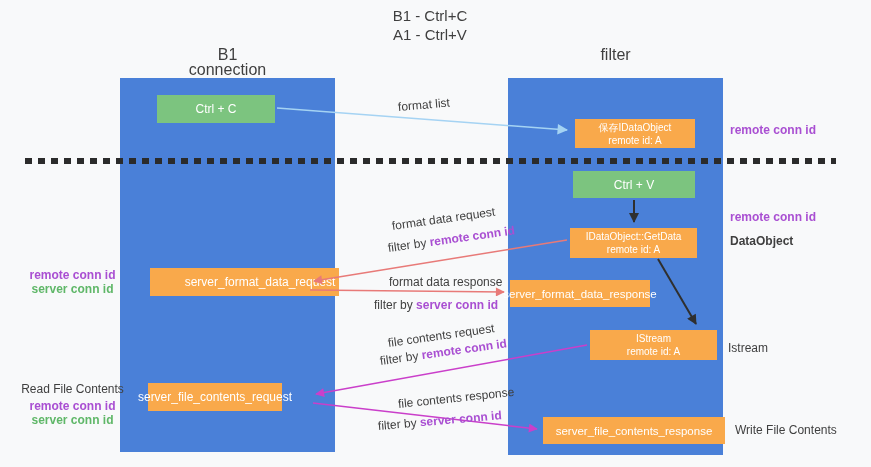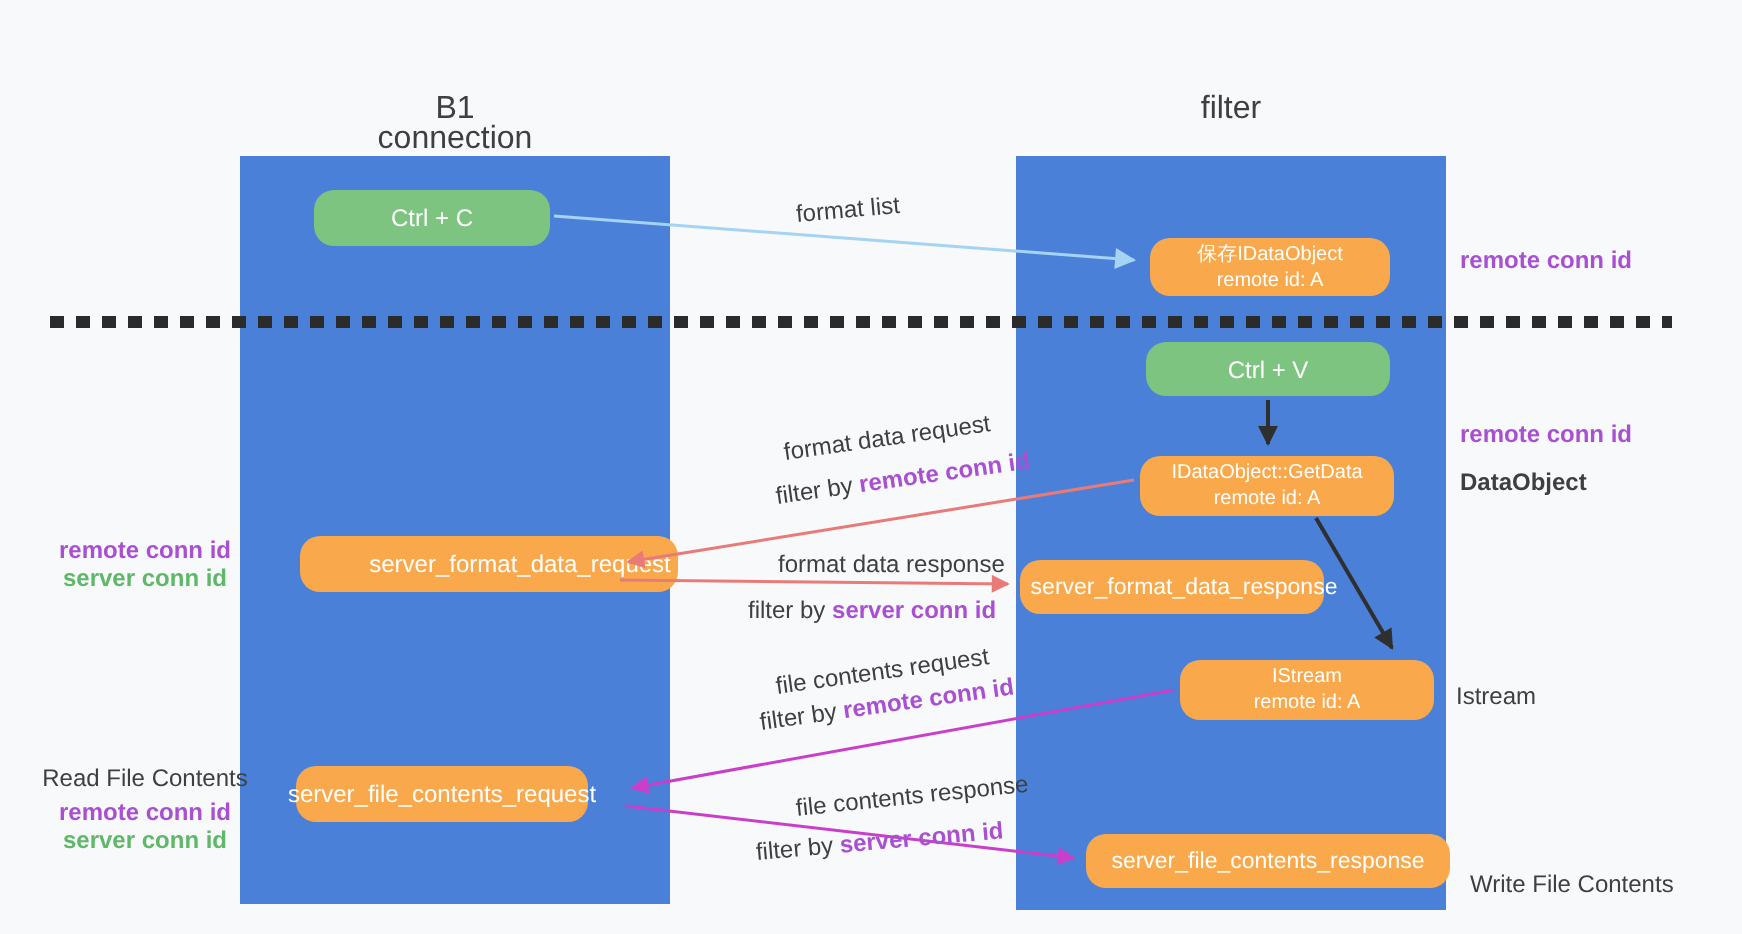--- a/index.html
+++ b/index.html
@@ -13,21 +13,21 @@
     font-family:"Liberation Sans",sans-serif;overflow:hidden;}
   .title{position:absolute;left:0;top:6px;width:860px;text-align:center;
     font-size:15px;line-height:19px;color:var(--text-dark);}
   .col-header{position:absolute;top:47px;width:215px;text-align:center;
     font-size:16px;line-height:15px;color:var(--text-dark);}
   .col-header.left{left:120px;} .col-header.right{left:508px;}
   .lifeline{position:absolute;background:var(--column-blue);}
   .lifeline.left{left:120px;top:78px;width:215px;height:374px;}
   .lifeline.right{left:508px;top:78px;width:215px;height:377px;}
   .node{position:absolute;display:flex;flex-direction:column;align-items:center;
-    justify-content:center;color:var(--box-text);font-size:12px;text-align:center;z-index:3;border-radius:10px;}
+    justify-content:center;color:var(--box-text);font-size:12px;text-align:center;z-index:3;}
   .node.green{background:var(--box-green);}
   .node.orange{background:var(--box-orange);}
   .node .l2line{font-size:10px;line-height:13px;}
   .overlay{position:absolute;left:0;top:0;z-index:4;pointer-events:none;}
   .mid-label{position:absolute;z-index:5;font-size:12px;color:var(--text-dark);
     white-space:nowrap;transform-origin:left center;}
   .purple{color:var(--label-purple);font-weight:bold;}
   .side-label{position:absolute;z-index:5;font-size:12px;color:var(--text-dark);white-space:nowrap;}
   .side-label.bold-purple{color:var(--label-purple);font-weight:bold;}
   .side-label.bold-green{color:var(--label-green);font-weight:bold;}
@@ -36,20 +36,24 @@
   .stroke-salmon{stroke:var(--arrow-salmon);} .fill-salmon{fill:var(--arrow-salmon);}
   .stroke-magenta{stroke:var(--arrow-magenta);} .fill-magenta{fill:var(--arrow-magenta);}
   .stroke-black{stroke:var(--arrow-black);} .fill-black{fill:var(--arrow-black);}
   .stroke-dash{stroke:var(--dashed-line);}
 </style>
 </head>
 <body>
 
 <div class="stage">
 
+  <div class="title">
+    <div>B1 - Ctrl+C</div>
+    <div>A1 - Ctrl+V</div>
+  </div>
 
   <div class="col-header left">
     <div>B1</div>
     <div>connection</div>
   </div>
   <div class="col-header right">
     <div>filter</div>
   </div>
 
   <div class="lifeline left"></div>
@@ -70,30 +74,30 @@
 
   <div class="node orange" style="left:570px;top:228px;width:127px;height:30px;">
     <span class="l2line">IDataObject::GetData</span>
     <span class="l2line">remote id: A</span>
   </div>
 
   <div class="node orange" style="left:150px;top:268px;width:158px;height:28px;padding-left:31px;">
     <span>server_format_data_request</span>
   </div>
 
-  <div class="node orange" style="left:510px;top:280px;width:140px;height:27px;font-size:11.5px;padding-left:12px;">
+  <div class="node orange" style="left:510px;top:280px;width:140px;height:27px;font-size:11.5px;">
     <span>server_format_data_response</span>
   </div>
 
   <div class="node orange" style="left:590px;top:330px;width:127px;height:30px;">
     <span class="l2line">IStream</span>
     <span class="l2line">remote id: A</span>
   </div>
 
-  <div class="node orange" style="left:148px;top:383px;width:146px;height:28px;">
+  <div class="node orange" style="left:148px;top:383px;width:134px;height:28px;">
     <span>server_file_contents_request</span>
   </div>
 
   <div class="node orange" style="left:543px;top:417px;width:182px;height:27px;font-size:11.5px;">
     <span>server_file_contents_response</span>
   </div>
 
   <svg class="overlay" width="871" height="467" viewBox="0 0 871 467">
     <defs>
       <marker id="m-blue" viewBox="0 0 10 10" refX="9" refY="5" markerWidth="8" markerHeight="7" orient="auto">
@@ -150,21 +154,21 @@
   <div class="mid-label" style="left:398px;top:397px;transform:rotate(-6deg);">file contents response</div>
   <div class="mid-label" style="left:378px;top:419px;transform:rotate(-5deg);">
     <span>filter by</span>
     <span class="purple">server conn id</span>
   </div>
 
   <div class="side-label bold-purple" style="left:730px;top:123px;">remote conn id</div>
   <div class="side-label bold-purple" style="left:730px;top:210px;">remote conn id</div>
   <div class="side-label" style="left:730px;top:234px;font-weight:bold;">DataObject</div>
   <div class="side-label" style="left:728px;top:341px;">Istream</div>
-  <div class="side-label" style="left:735px;top:423px;margin-top:12px;">Write File Contents</div>
+  <div class="side-label" style="left:735px;top:423px;">Write File Contents</div>
 
   <div class="left-group side-label bold-purple" style="top:268px;">remote conn id</div>
   <div class="left-group side-label bold-green" style="top:282px;">server conn id</div>
 
   <div class="left-group side-label" style="top:382px;">Read File Contents</div>
   <div class="left-group side-label bold-purple" style="top:399px;">remote conn id</div>
   <div class="left-group side-label bold-green" style="top:413px;">server conn id</div>
 
 </div>
 

